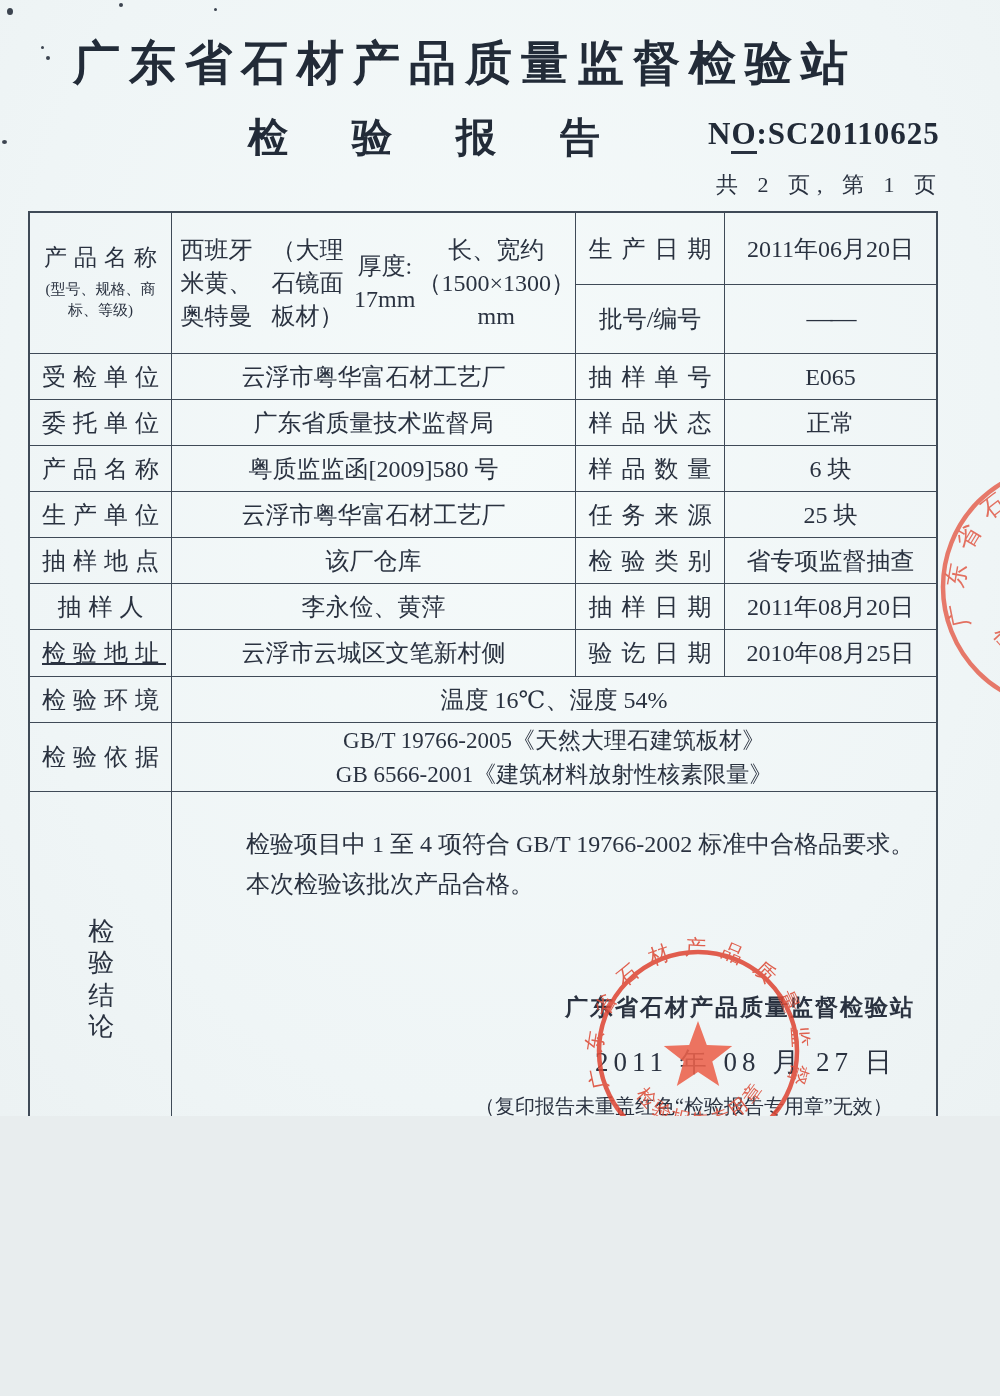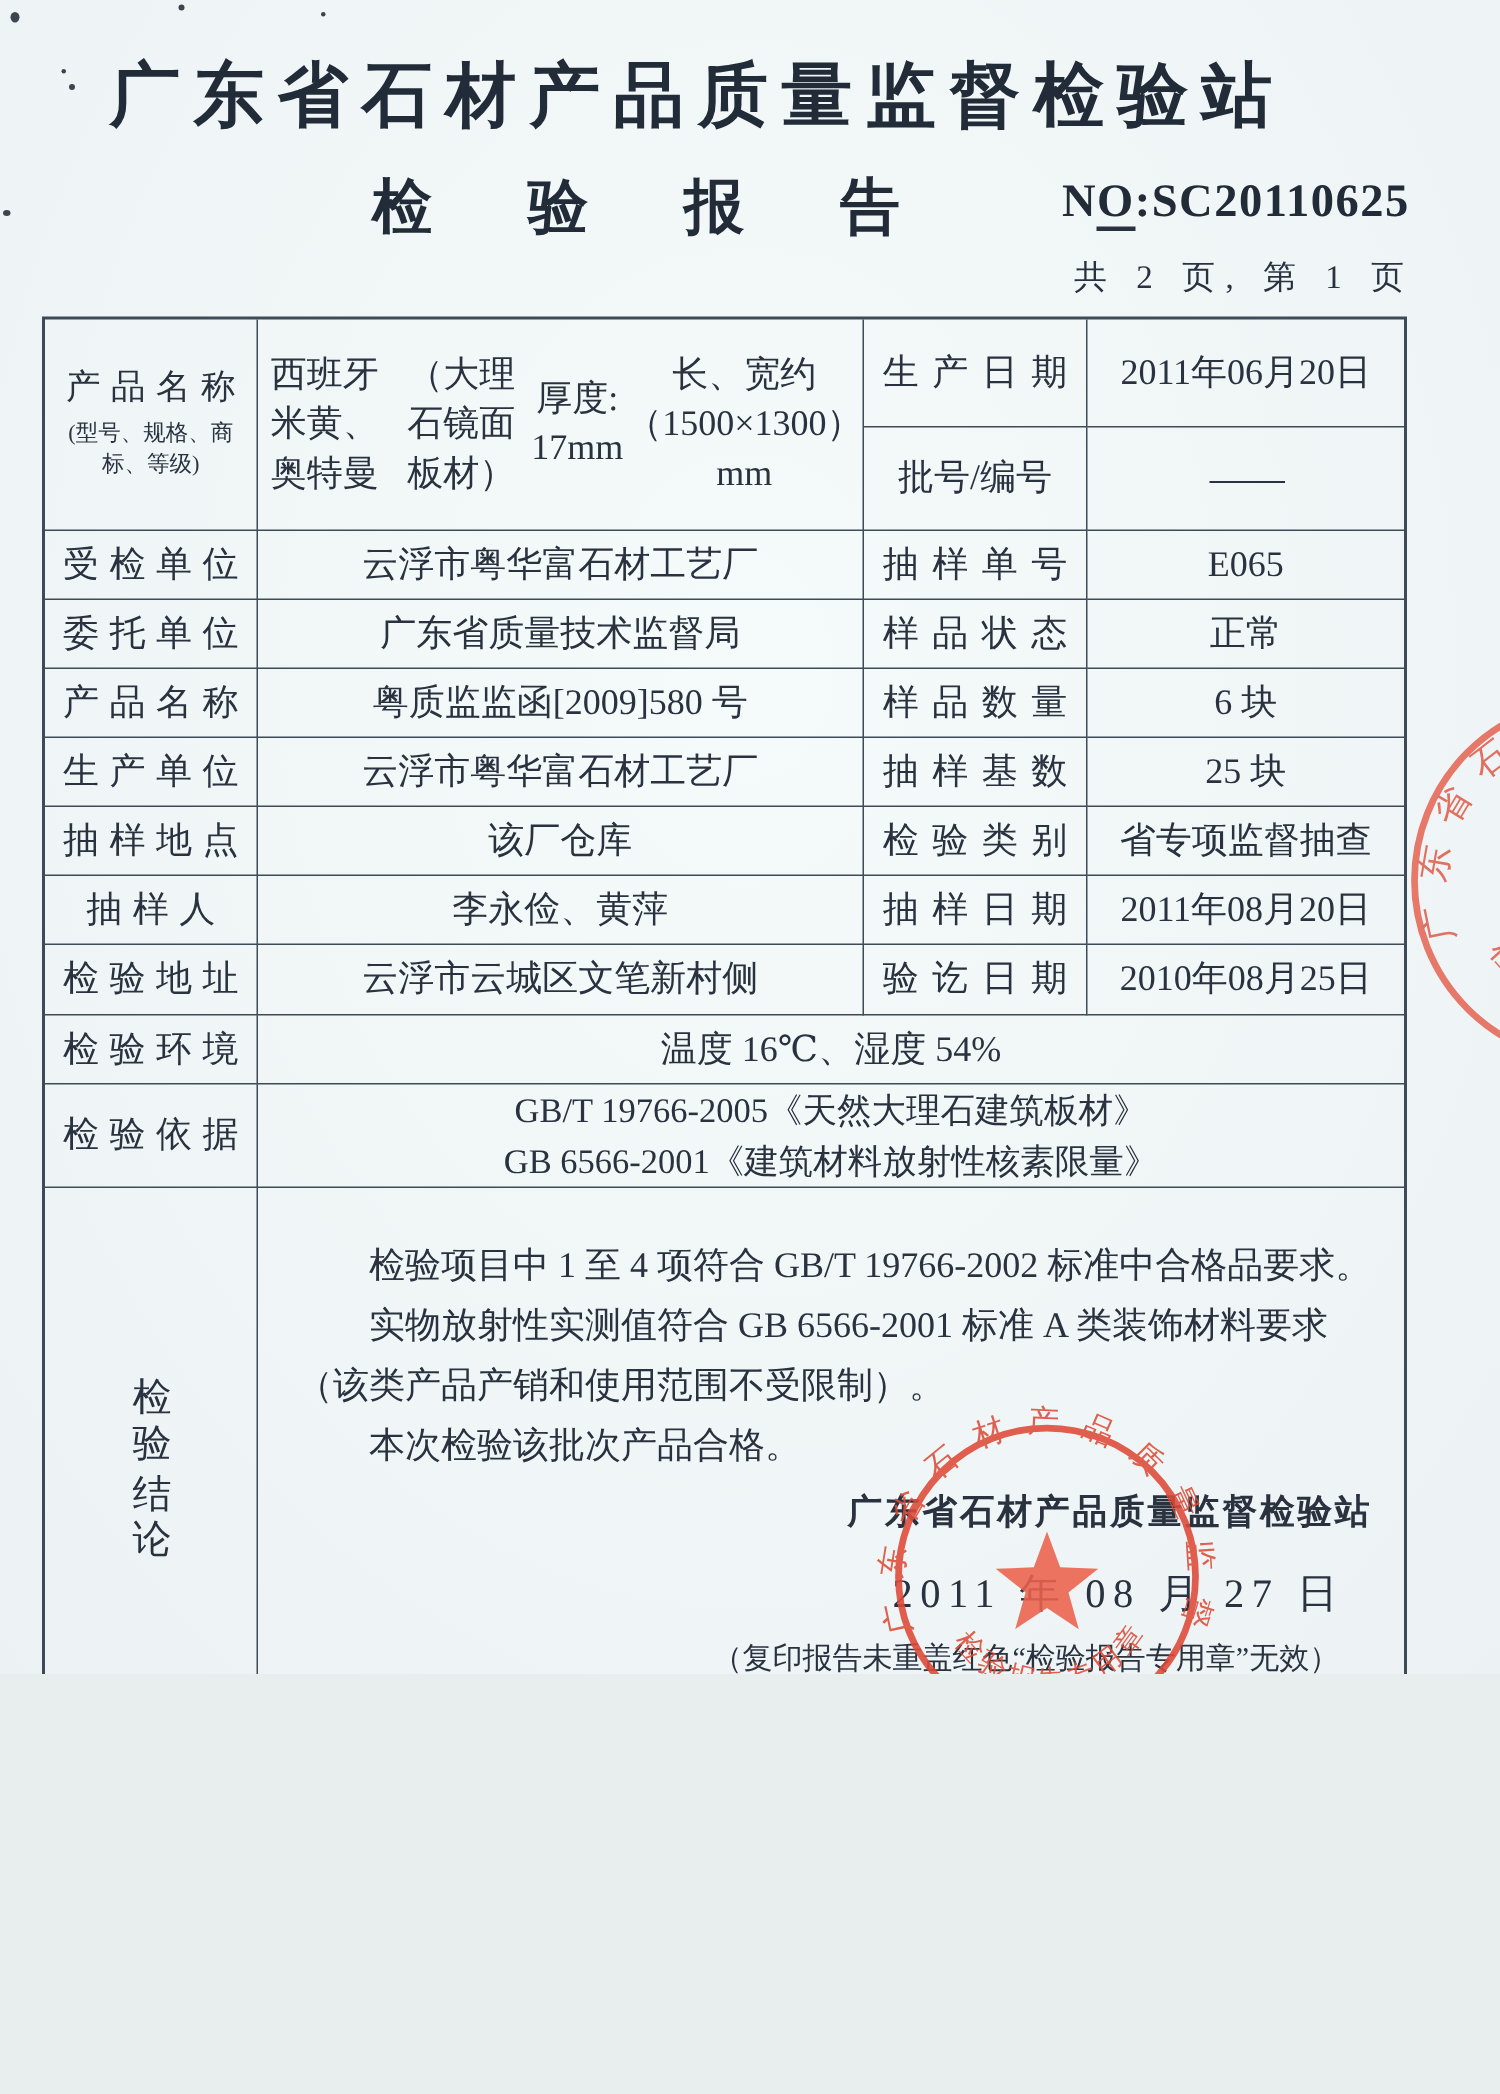--- a/index.html
+++ b/index.html
@@ -123,53 +123,52 @@
     <div class="cell lblspace3" style="grid-column:3;grid-row:4;">样品状态</div>
     <div class="cell lastcol" style="grid-column:4;grid-row:4;">正常</div>
 
     <div class="cell lblspace" style="grid-column:1;grid-row:5;">产品名称</div>
     <div class="cell" style="grid-column:2;grid-row:5;">粤质监监函[2009]580 号</div>
     <div class="cell lblspace3" style="grid-column:3;grid-row:5;">样品数量</div>
     <div class="cell lastcol" style="grid-column:4;grid-row:5;">6 块</div>
 
     <div class="cell lblspace" style="grid-column:1;grid-row:6;">生产单位</div>
     <div class="cell" style="grid-column:2;grid-row:6;">云浮市粤华富石材工艺厂</div>
-    <div class="cell lblspace3" style="grid-column:3;grid-row:6;">抽样基数</div>
+    <div class="cell lblspace3" style="grid-column:3;grid-row:6;">任务来源</div>
     <div class="cell lastcol" style="grid-column:4;grid-row:6;">25 块</div>
 
     <div class="cell lblspace" style="grid-column:1;grid-row:7;">抽样地点</div>
     <div class="cell" style="grid-column:2;grid-row:7;">该厂仓库</div>
     <div class="cell lblspace3" style="grid-column:3;grid-row:7;">检验类别</div>
     <div class="cell lastcol" style="grid-column:4;grid-row:7;">省专项监督抽查</div>
 
     <div class="cell lblspace" style="grid-column:1;grid-row:8;">抽样人</div>
     <div class="cell" style="grid-column:2;grid-row:8;">李永俭、黄萍</div>
     <div class="cell lblspace3" style="grid-column:3;grid-row:8;">抽样日期</div>
     <div class="cell lastcol" style="grid-column:4;grid-row:8;">2011年08月20日</div>
 
-    <div class="cell lblspace" style="grid-column:1;grid-row:9;">检验地址</div>
+    <div class="cell lblspace" style="grid-column:1;grid-row:9;text-decoration:underline;">检验地址</div>
     <div class="cell" style="grid-column:2;grid-row:9;">云浮市云城区文笔新村侧</div>
     <div class="cell lblspace3" style="grid-column:3;grid-row:9;">验讫日期</div>
     <div class="cell lastcol" style="grid-column:4;grid-row:9;">2010年08月25日</div>
 
     <div class="cell lblspace" style="grid-column:1;grid-row:10;">检验环境</div>
     <div class="cell lastcol colfull" style="grid-row:10;">温度 16℃、湿度 54%</div>
 
     <div class="cell lblspace" style="grid-column:1;grid-row:11;">检验依据</div>
     <div class="cell lastcol colfull basis-value" style="grid-row:11;">
       <div>GB/T 19766-2005《天然大理石建筑板材》</div>
       <div>GB 6566-2001《建筑材料放射性核素限量》</div>
     </div>
 
     <div class="cell" style="grid-column:1;grid-row:12;">
       <span class="vlabel v-conclusion">检验结论</span>
     </div>
     <div class="cell lastcol colfull concl" style="grid-row:12;">
       <p>检验项目中 1 至 4 项符合 GB/T 19766-2002 标准中合格品要求。</p>
-      <p>实物放射性实测值符合 GB 6566-2001 标准 A 类装饰材料要求（该类产品产销和使用范围不受限制）。</p>
       <p>本次检验该批次产品合格。</p>
       <div class="concl-station">广东省石材产品质量监督检验站</div>
       <div class="concl-date">2011  年  08  月  27  日</div>
       <div class="concl-note">（复印报告未重盖红色“检验报告专用章”无效）</div>
     </div>
 
     <div class="cell lastrow" style="grid-column:1;grid-row:13;">
       <span class="vlabel v-remark">备注</span>
     </div>
     <div class="cell lastrow lastcol colfull dash" style="grid-row:13;">——</div>

